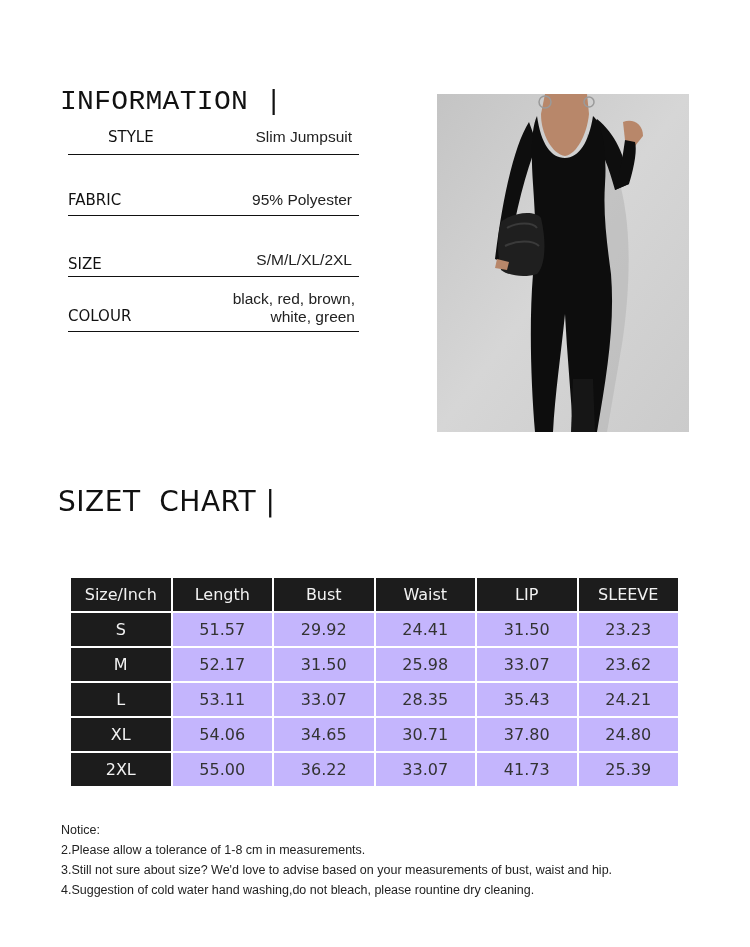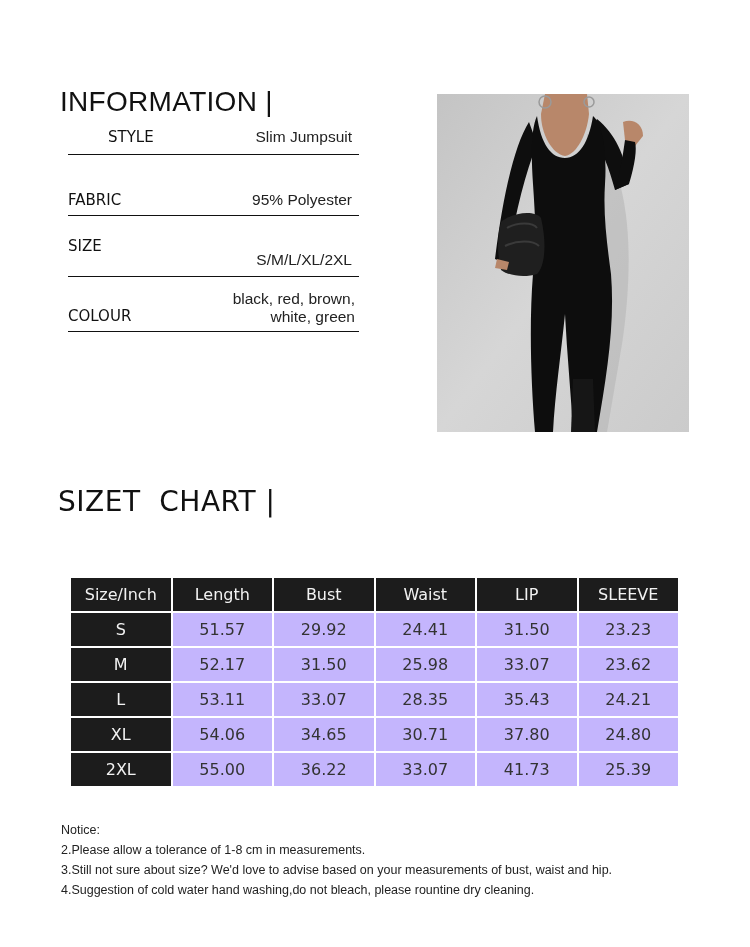--- a/index.html
+++ b/index.html
@@ -2,21 +2,21 @@
 <html><head>
 <meta charset="utf-8">
 <style>
   * { margin:0; padding:0; box-sizing:border-box; }
   html, body { width:750px; height:947px; background:#ffffff; overflow:hidden; }
   body { position:relative; font-family:"DejaVu Sans", sans-serif; color:#111; }
 
   .info-title {
     position:absolute; left:60px; top:86px;
     font-size:28px; font-weight:400; letter-spacing:0.3px; color:#111;
-    font-family:Liberation Sans, sans-serif;
+    font-family:Liberation Mono, monospace;
   }
   .info-table { position:absolute; left:68px; top:120px; width:291px; }
   .info-row { position:relative; border-bottom:1.5px solid #111; }
   .info-row .lbl {
     position:absolute; left:0; font-size:15px; color:#111;
     font-family:"DejaVu Sans", sans-serif;
   }
   .info-row .val {
     position:absolute; right:7px; text-align:right; font-size:15.5px; color:#222;
     font-family:"Liberation Sans", sans-serif; line-height:18px;
@@ -63,21 +63,21 @@
 <div class="info-table">
   <div class="info-row" style="height:35px;">
     <span class="lbl" style="top:8px;margin-left:40px;">STYLE</span>
     <span class="val" style="top:8px;">Slim Jumpsuit</span>
   </div>
   <div class="info-row" style="height:61px;">
     <span class="lbl" style="top:68px; top:36px;">FABRIC</span>
     <span class="val" style="top:36px;text-align:center;">95% Polyester</span>
   </div>
   <div class="info-row" style="height:61px;">
-    <span class="lbl" style="top:21px;">SIZE</span>
+    <span class="lbl" style="top:39px;">SIZE</span>
     <span class="val" style="top:35px;">S/M/L/XL/2XL</span>
   </div>
   <div class="info-row" style="height:55px;">
     <span class="lbl" style="top:30px;">COLOUR</span>
     <span class="val" style="top:13px; right:4px;">black, red, brown,</span>
     <span class="val" style="top:31px; right:4px;">white, green</span>
   </div>
 </div>
 
 <div class="photo">

